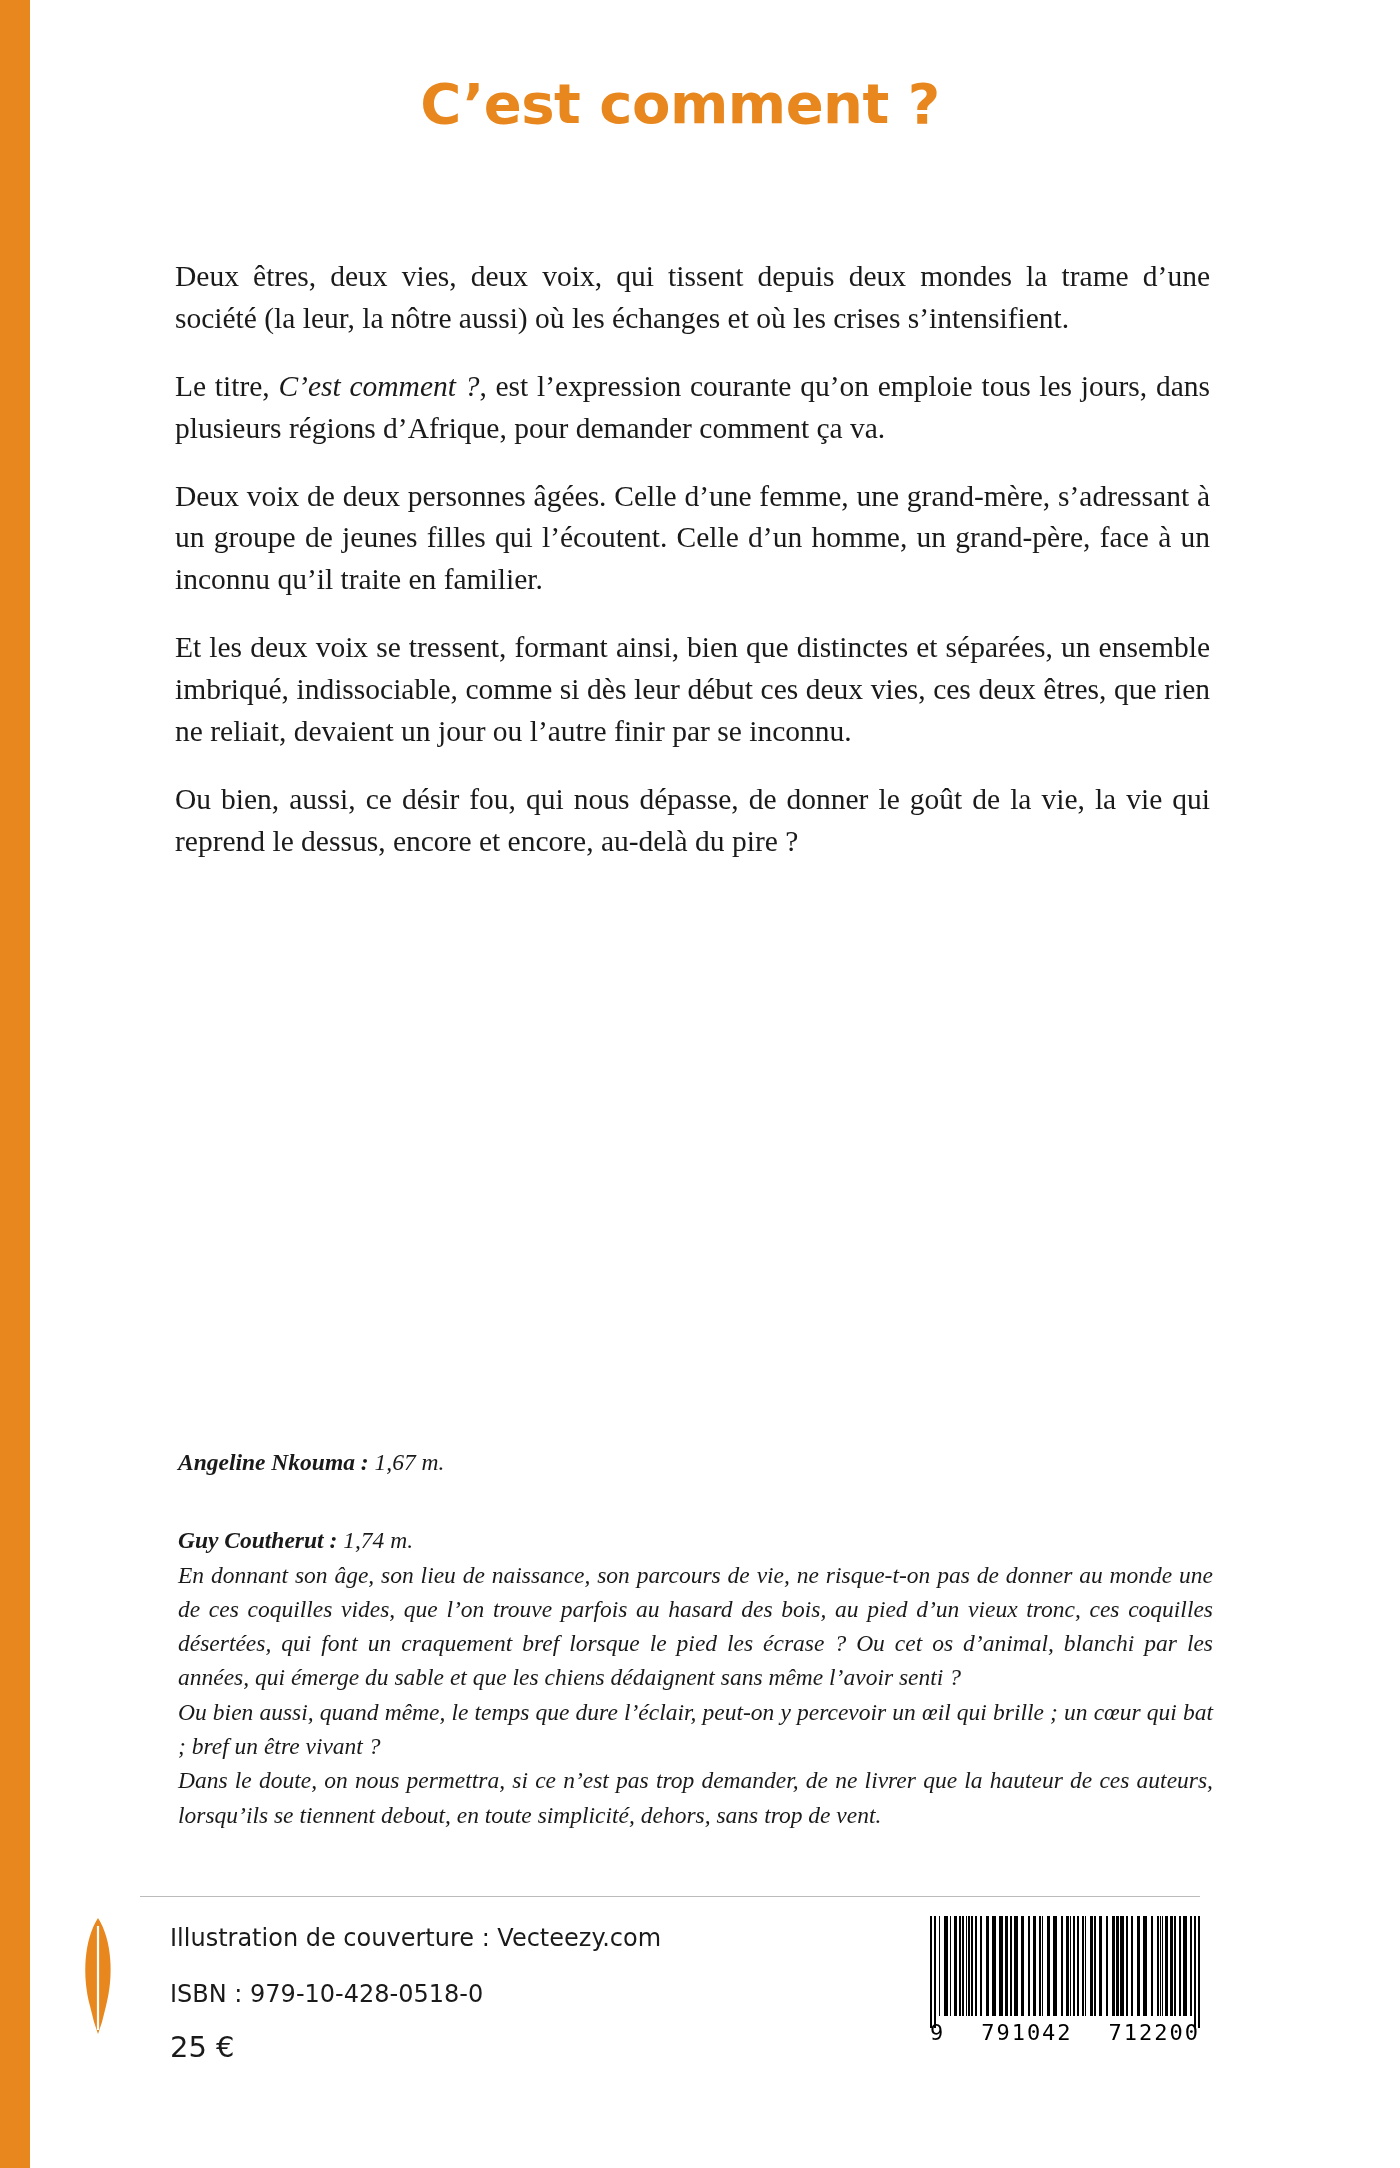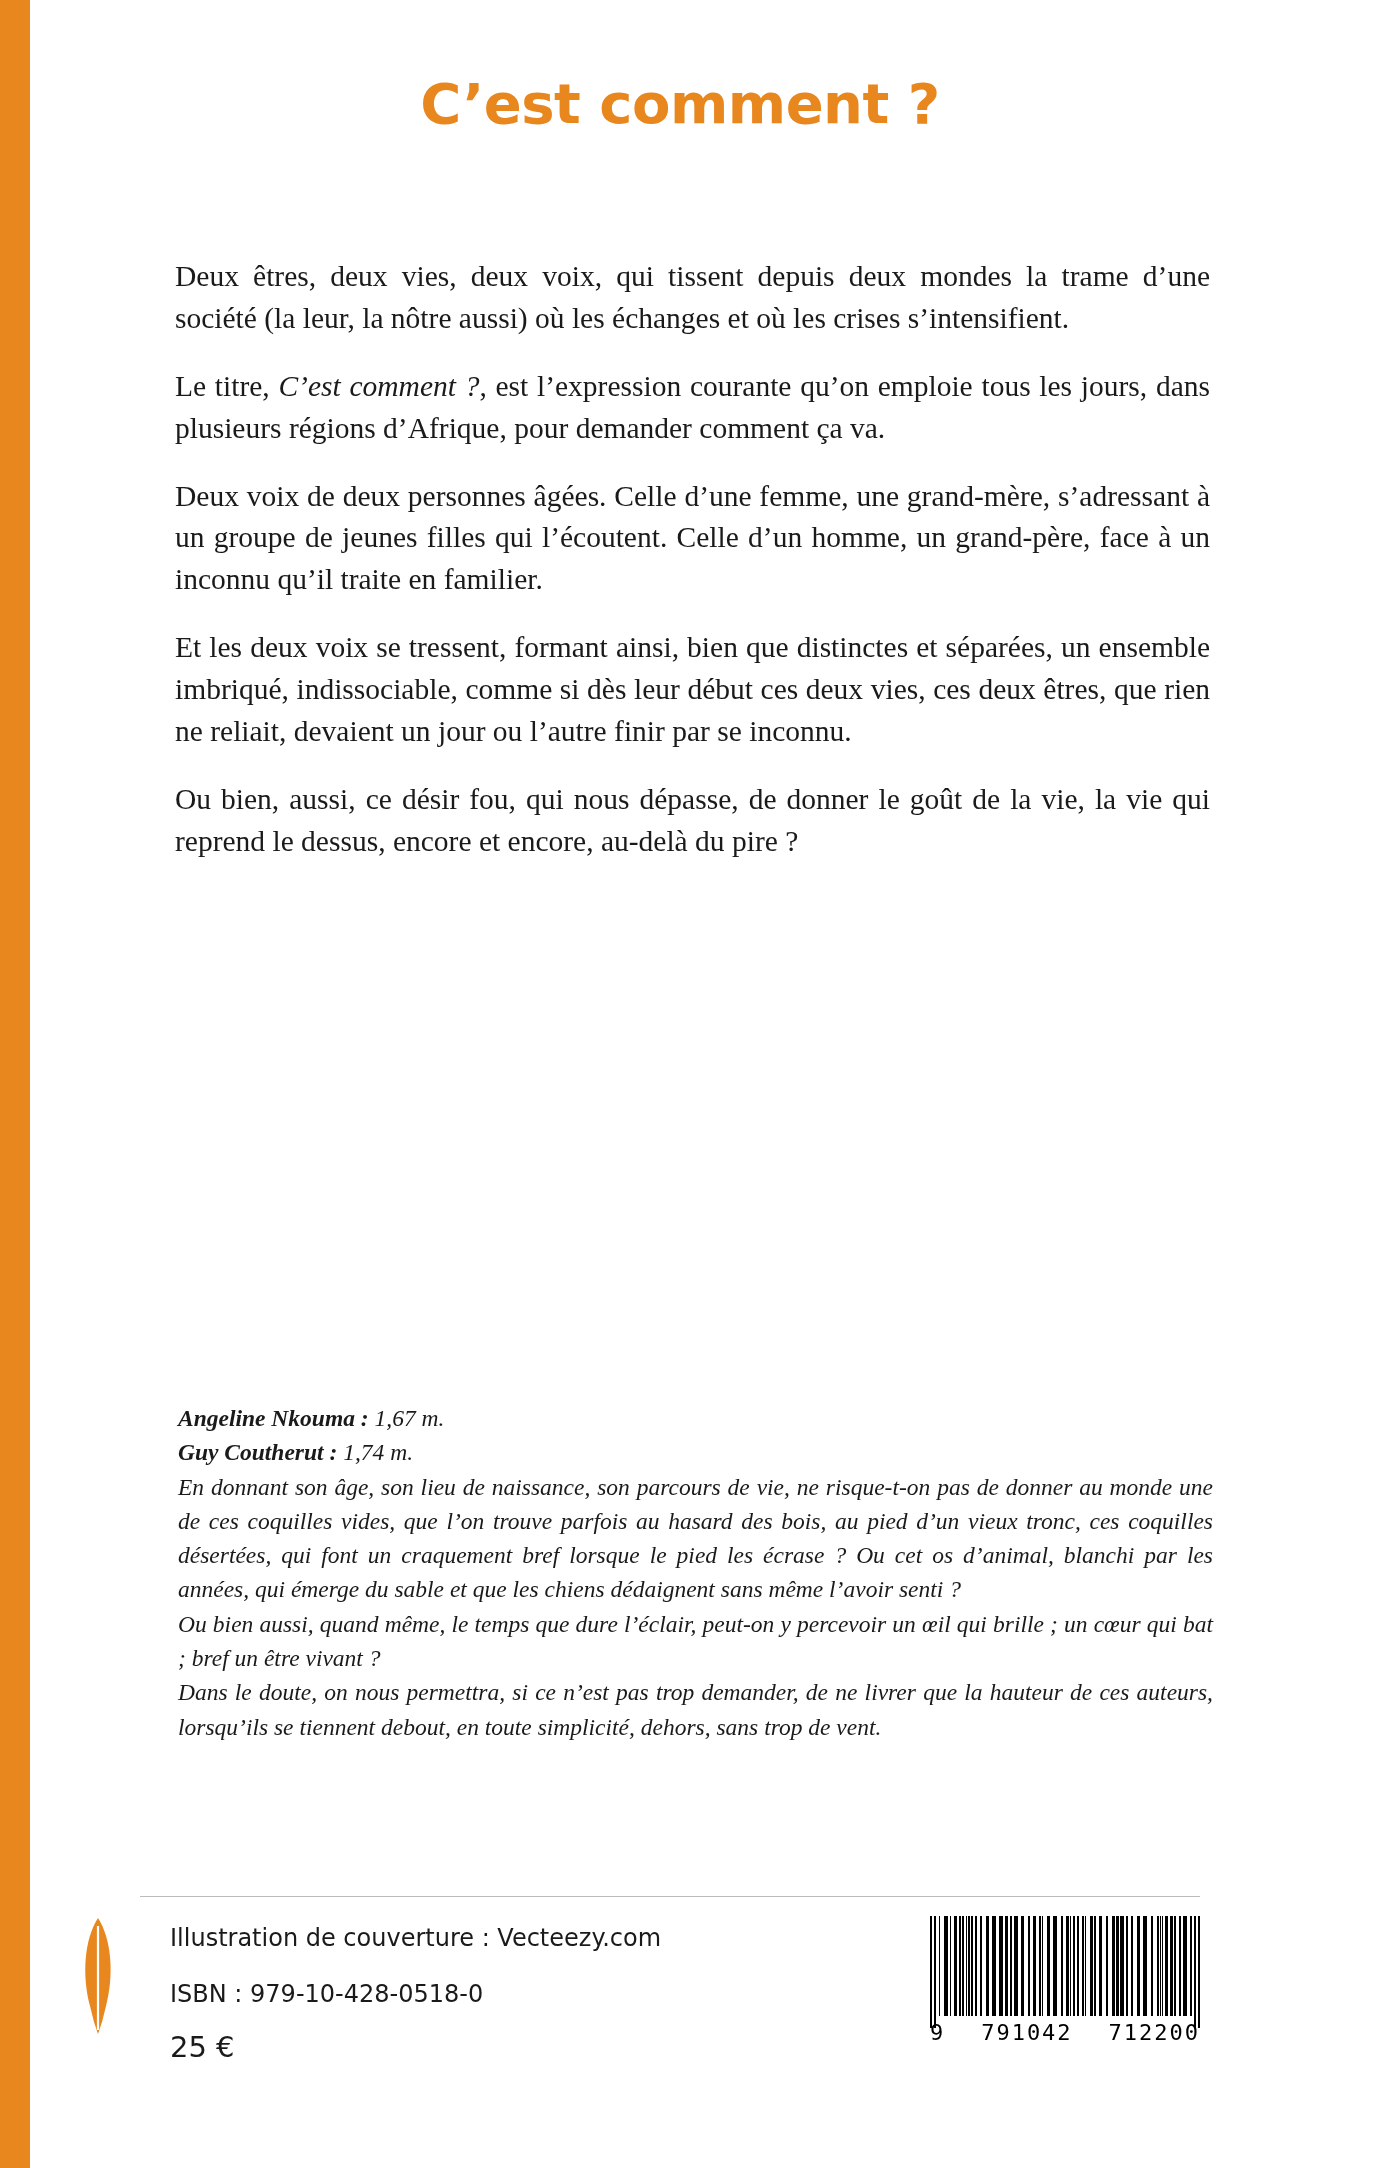--- a/index.html
+++ b/index.html
@@ -75,20 +75,21 @@
     top: 1385px;
     width: 1035px;
     font-family: "Liberation Serif", serif;
     font-style: italic;
     font-size: 23.5px;
     line-height: 1.46;
     text-align: justify;
   }
   .note-block .author-line {
     font-style: italic;
+    margin-top: 44px;
   }
   .note-block .author-line b {
     font-weight: bold;
   }
   .note-block p {
     margin: 0;
   }
   .note-block .para {
     margin-top: 0;
   }

